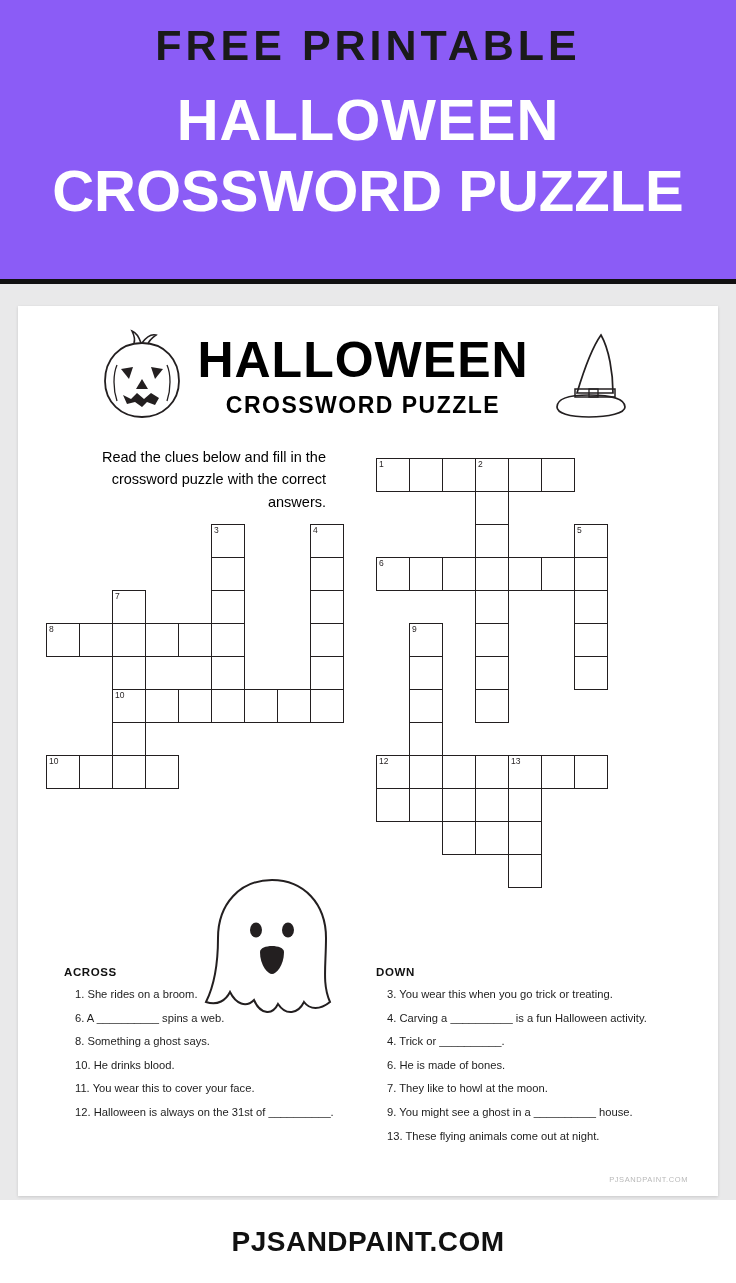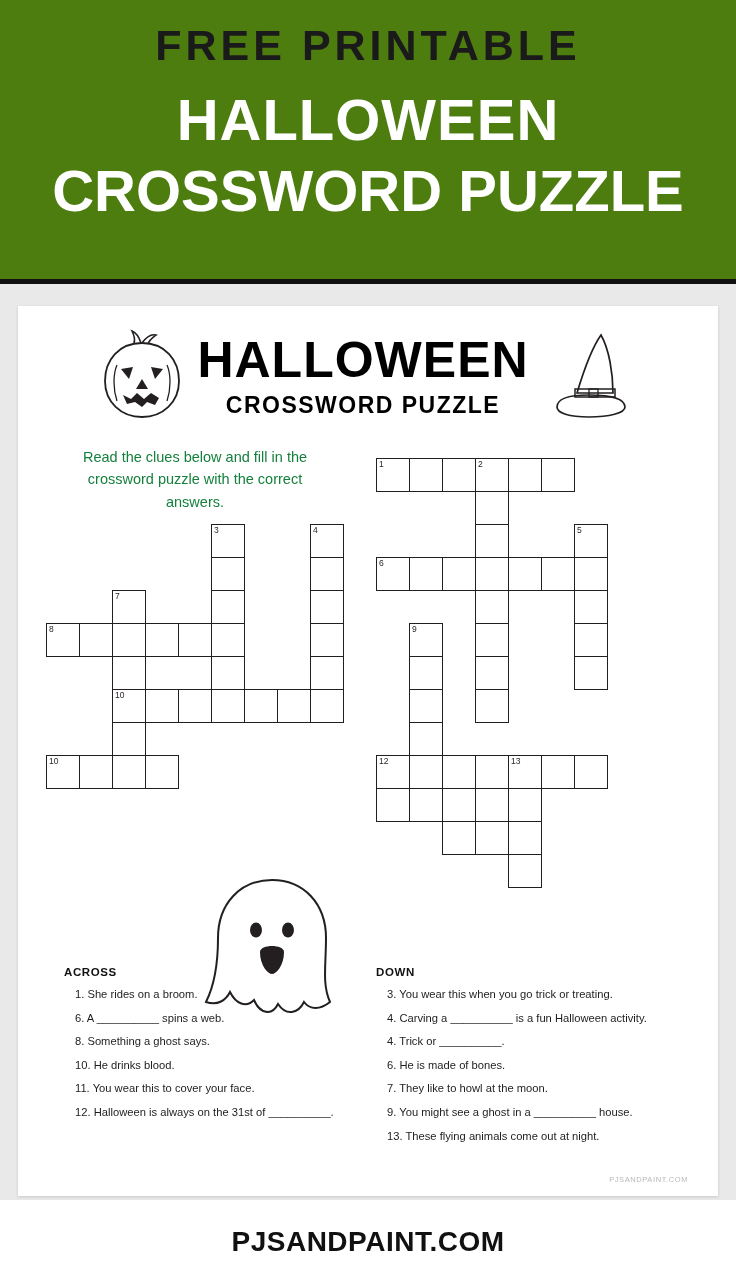--- a/index.html
+++ b/index.html
@@ -10,21 +10,21 @@
     width: 736px;
     height: 1283px;
     background: #ffffff;
     font-family: "Liberation Sans", sans-serif;
     overflow: hidden;
     position: relative;
   }
 
   
   .banner {
-    background: #4d7c0f;
+    background: #8b5cf6;
     height: 284px;
     box-sizing: border-box;
     padding-top: 22px;
     border-bottom: 5px solid #111111;
     text-align: center;
     position: relative;
   }
   .banner-line1 {
     font-family: "Liberation Sans", sans-serif;
     font-size: 43px;
@@ -102,24 +102,24 @@
   .art {
     flex: 0 0 auto;
   }
 
   
   .instructions {
     position: absolute;
     left: 46px;
     top: 140px;
     width: 262px;
-    text-align: center;
+    text-align: right;
     font-size: 14.5px;
     line-height: 1.55;
-    color: #15803d;
+    color: #000000;
   }
 
   
   .grid-wrap {
     position: absolute;
     left: 28px;
     top: 152px;
     width: 644px;
     height: 500px;
   }

